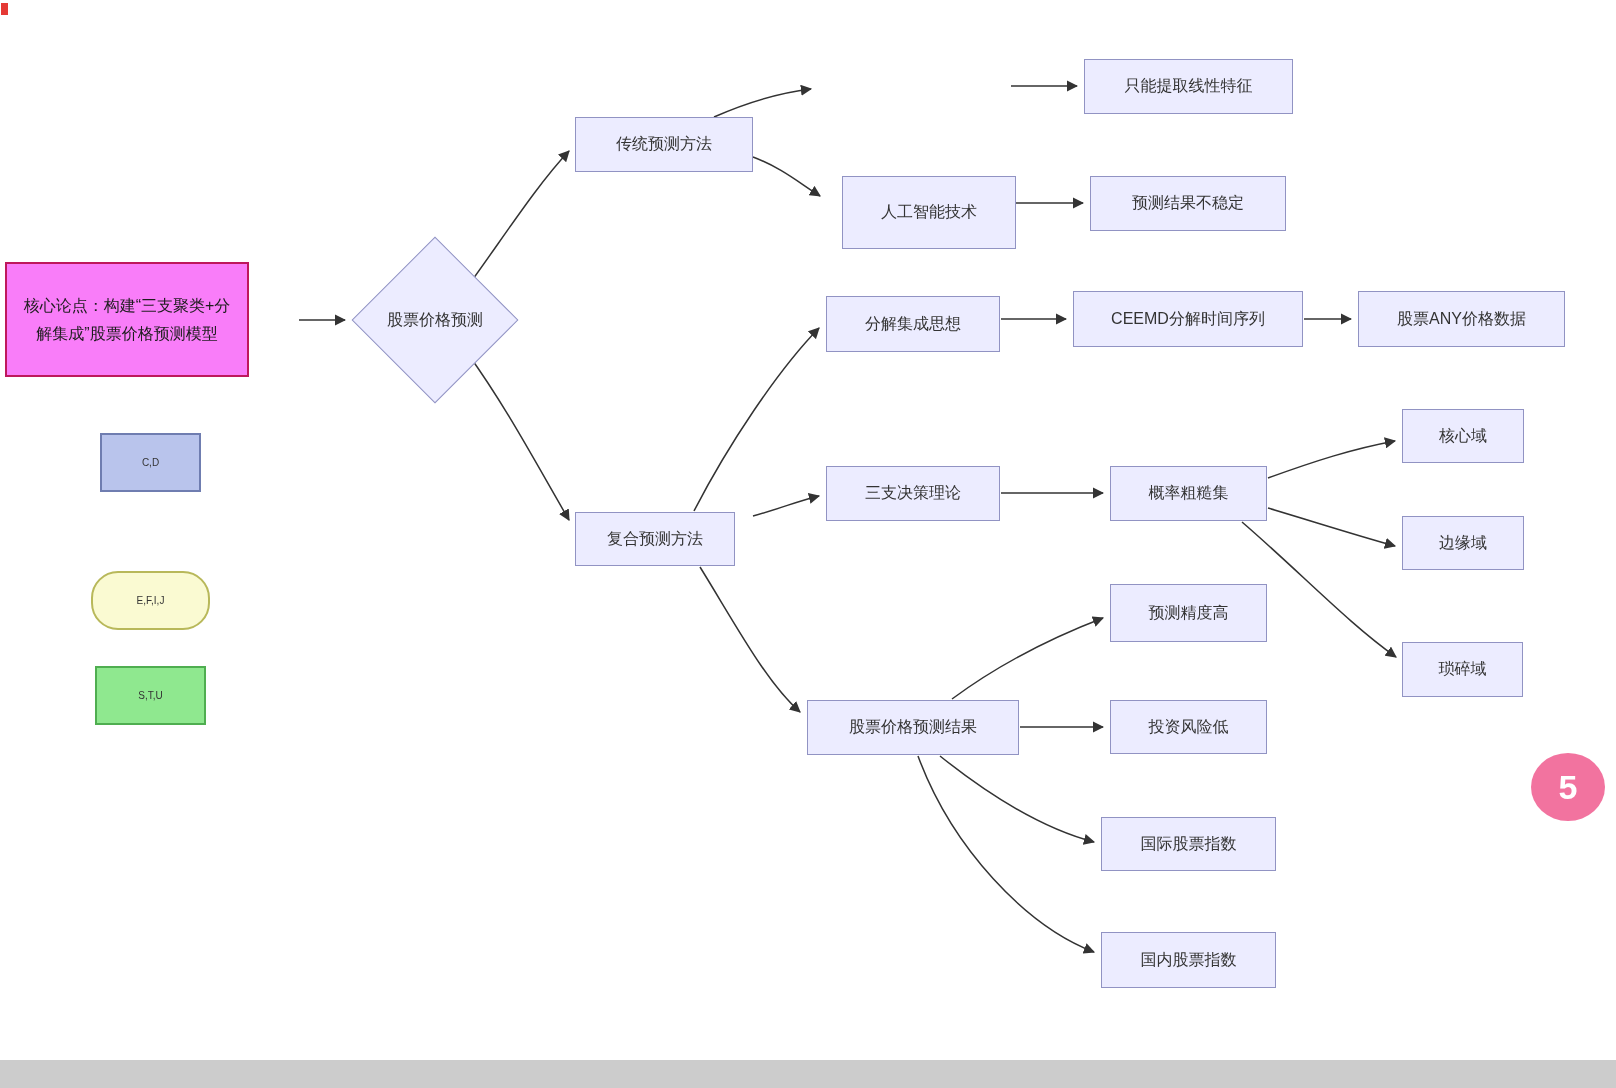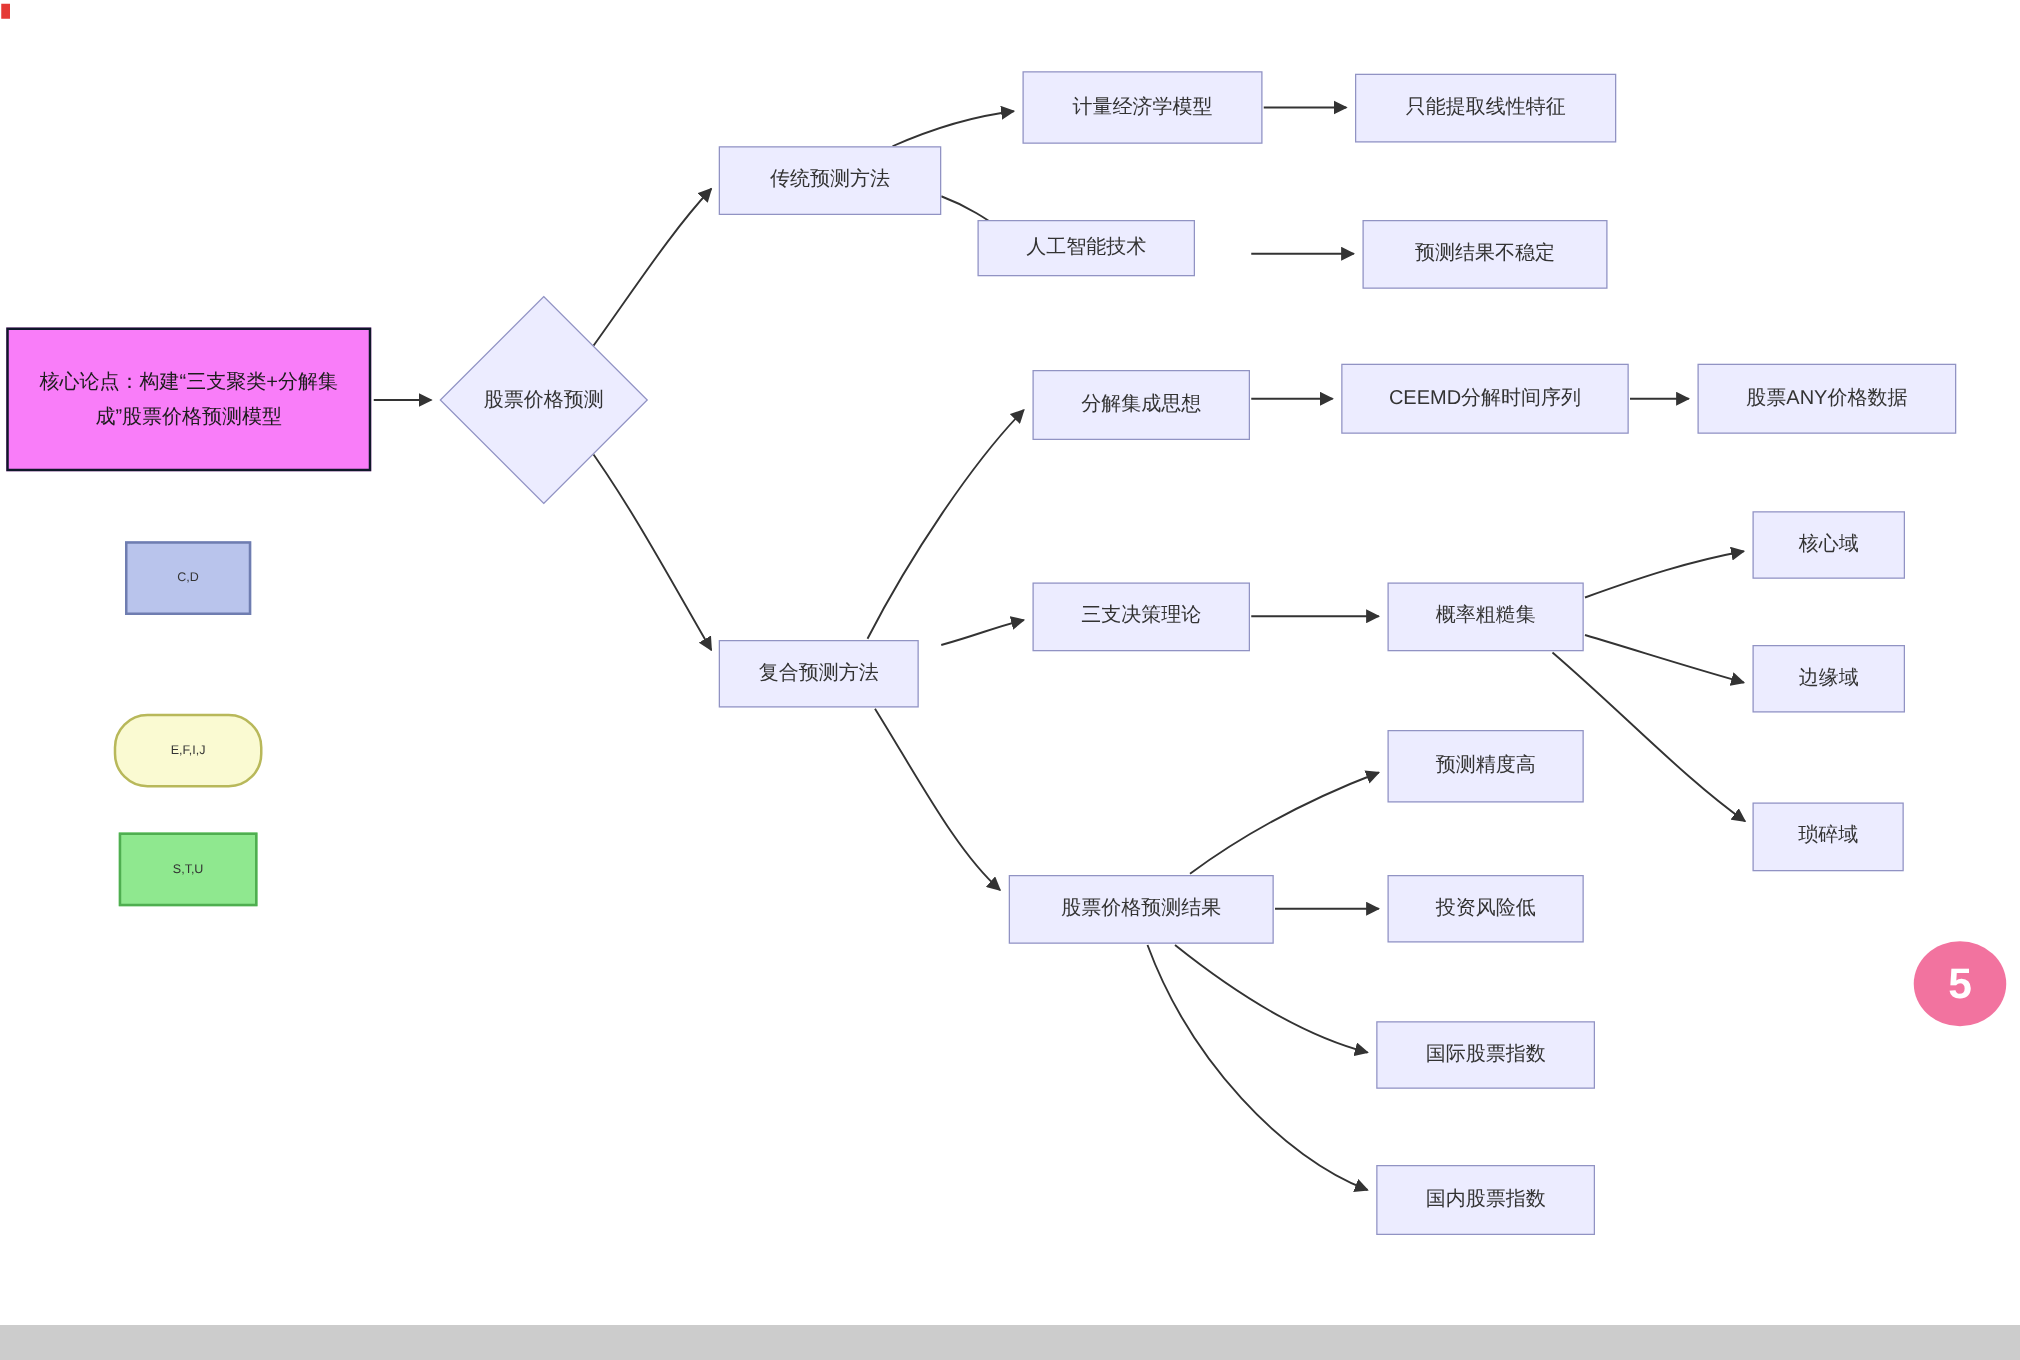--- a/index.html
+++ b/index.html
@@ -10,22 +10,22 @@
   .node {
     position:absolute;
     background:#ececff;
     border:1px solid #9193c3;
     display:flex; align-items:center; justify-content:center;
     font-size:16px; color:#333; text-align:center;
     padding:4px 10px; line-height:1.3;
   }
 
   .root-node {
-    position:absolute; left:5px; top:262px; width:292px; height:115px;
-    background:#f97df9; border:2px solid #0f172a;
+    position:absolute; left:5px; top:262px; width:244px; height:115px;
+    background:#f97df9; border:2px solid #be185d;
     display:flex; align-items:center; justify-content:center;
     font-size:16px; color:#1d1d1d; text-align:center;
     padding:8px 16px; line-height:1.7;
   }
 
   .diamond-shape {
     position:absolute; left:376px; top:261px; width:118px; height:118px;
     background:#ececff; border:1px solid #9193c3;
     transform:rotate(45deg);
   }
@@ -63,21 +63,21 @@
 
   .corner-mark {
     position:absolute; left:1px; top:3px; width:7px; height:12px;
     background:#e53935;
   }
 
   
   .n-traditional   { left:575px;  top:117px; width:178px; height:55px; }
   .n-econometric   { left:818px;  top:57px;  width:192px; height:58px; }
   .n-linear        { left:1084px; top:59px;  width:209px; height:55px; }
-  .n-ai            { left:782px;  top:176px; width:174px; height:45px; }
+  .n-ai            { left:842px;  top:176px; width:174px; height:73px; }
   .n-unstable      { left:1090px; top:176px; width:196px; height:55px; }
   .n-decomposition { left:826px;  top:296px; width:174px; height:56px; }
   .n-ceemd         { left:1073px; top:291px; width:230px; height:56px; }
   .n-anyprice      { left:1358px; top:291px; width:207px; height:56px; }
   .n-composite     { left:575px;  top:512px; width:160px; height:54px; }
   .n-threeway      { left:826px;  top:466px; width:174px; height:55px; }
   .n-roughset      { left:1110px; top:466px; width:157px; height:55px; }
   .n-core          { left:1402px; top:409px; width:122px; height:54px; }
   .n-boundary      { left:1402px; top:516px; width:122px; height:54px; }
   .n-trivial       { left:1402px; top:642px; width:121px; height:55px; }
@@ -123,21 +123,20 @@
   <div class="root-node">核心论点：构建“三支聚类+分解集成”股票价格预测模型</div>
 
   <div class="diamond-shape"></div>
   <div class="diamond-label">股票价格预测</div>
 
   <div class="legend-box legend-cd">C,D</div>
   <div class="legend-box legend-efij">E,F,I,J</div>
   <div class="legend-box legend-stu">S,T,U</div>
 
   <div class="node n-traditional">传统预测方法</div>
-  <div class="node n-econometric">计量经济学模型</div>
   <div class="node n-linear">只能提取线性特征</div>
   <div class="node n-ai">人工智能技术</div>
   <div class="node n-unstable">预测结果不稳定</div>
   <div class="node n-composite">复合预测方法</div>
   <div class="node n-decomposition">分解集成思想</div>
   <div class="node n-ceemd">CEEMD分解时间序列</div>
   <div class="node n-anyprice">股票ANY价格数据</div>
   <div class="node n-threeway">三支决策理论</div>
   <div class="node n-roughset">概率粗糙集</div>
   <div class="node n-core">核心域</div>

